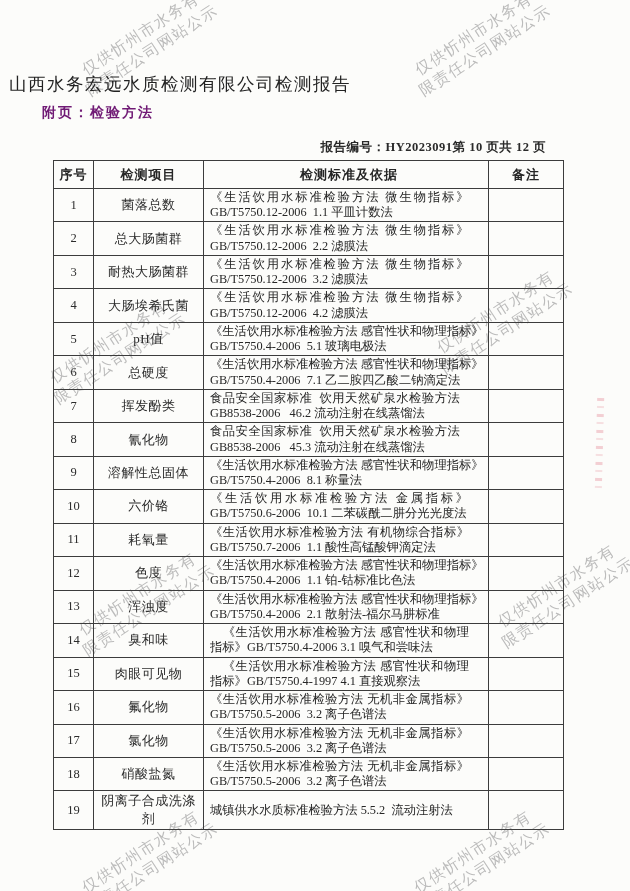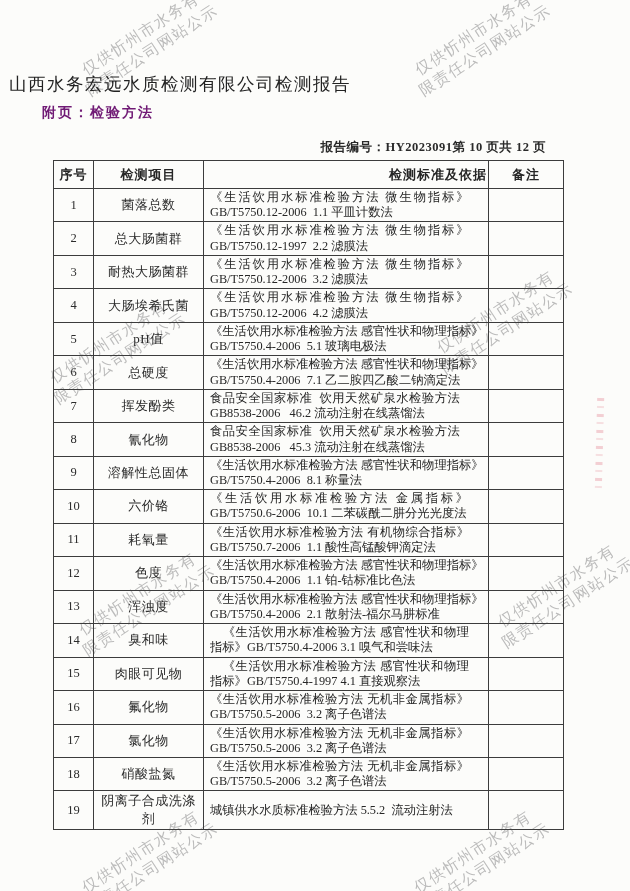--- a/index.html
+++ b/index.html
@@ -25,21 +25,21 @@
     position:absolute;top:160px;left:53px;width:510px;
     border-collapse:collapse;table-layout:fixed;
   }
   table.methods th,table.methods td{
     border:1px solid #3c3c3c;overflow:hidden;vertical-align:middle;
   }
   table.methods thead tr{height:28px;}
   table.methods tbody tr{height:31.5px;}
   th{font-size:13px;font-weight:bold;letter-spacing:1px;color:#262626;}
   th.h-no,th.h-remark,td.c-no,td.c-item{text-align:center;}
-  th.h-std{text-align:right;padding-left:7px;}
+  th.h-std{text-align:center;padding-left:7px;}
   td.c-no{font-size:12.5px;}
   td.c-item{font-size:13px;letter-spacing:.5px;}
   td.c-std{padding:1px 3px 1px 6px;font-size:12.3px;line-height:1.24;color:#262626;margin-top:12px;}
   .std-line{white-space:pre;display:block;}
   
   .wm{
     position:absolute;transform:translate(-50%,-50%) rotate(-33deg);
     color:#b1b1b1;opacity:.85;font-size:15.5px;line-height:1.3;
     letter-spacing:1.5px;white-space:nowrap;text-align:left;
     font-family:"Liberation Sans","DejaVu Sans",sans-serif;pointer-events:none;
@@ -126,21 +126,21 @@
             <span class="std-line" style="letter-spacing: 1.9px;">《生活饮用水标准检验方法 微生物指标》</span>
             <span class="std-line">GB/T5750.12-2006  1.1 平皿计数法</span>
           </td>
           <td class="c-remark"></td>
         </tr>
         <tr>
           <td class="c-no">2</td>
           <td class="c-item">总大肠菌群</td>
           <td class="c-std">
             <span class="std-line" style="letter-spacing: 1.9px;">《生活饮用水标准检验方法 微生物指标》</span>
-            <span class="std-line">GB/T5750.12-1997  2.2 滤膜法</span>
+            <span class="std-line">GB/T5750.12-2006  2.2 滤膜法</span>
           </td>
           <td class="c-remark"></td>
         </tr>
         <tr>
           <td class="c-no">3</td>
           <td class="c-item">耐热大肠菌群</td>
           <td class="c-std">
             <span class="std-line" style="letter-spacing: 1.9px;">《生活饮用水标准检验方法 微生物指标》</span>
             <span class="std-line">GB/T5750.12-2006  3.2 滤膜法</span>
           </td>

